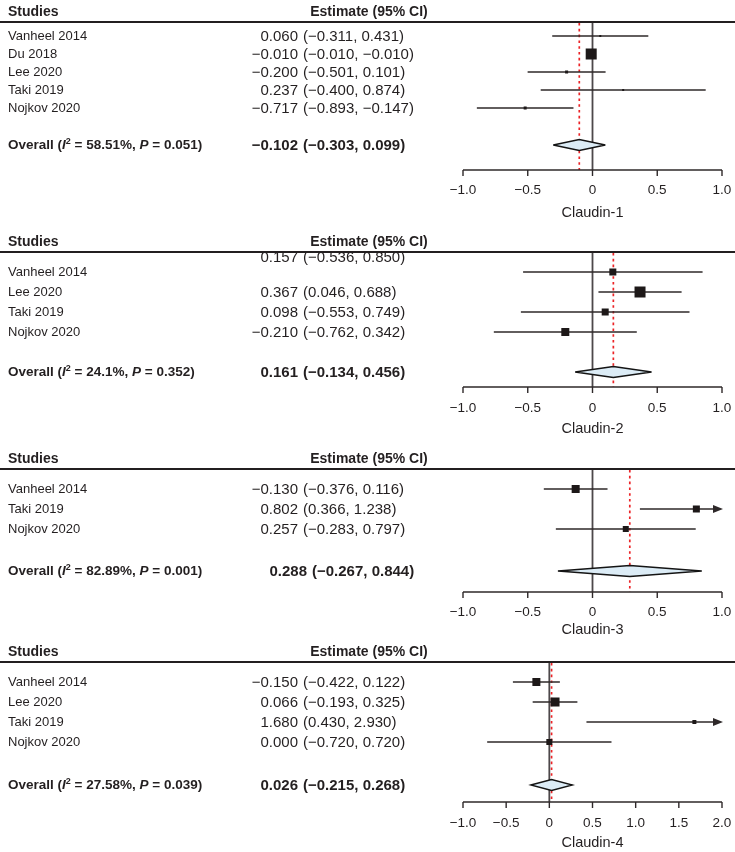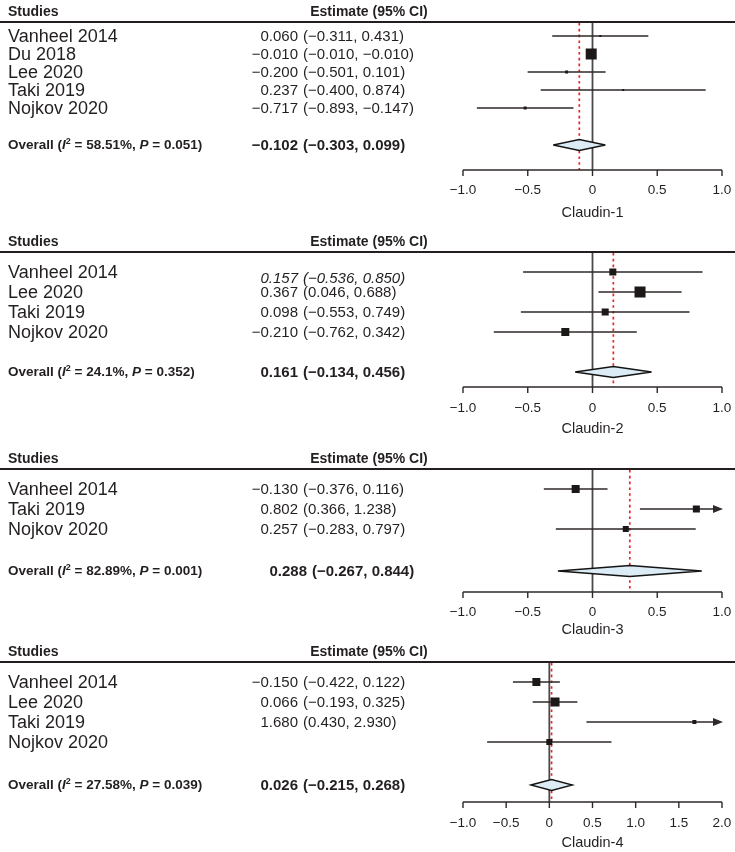--- a/index.html
+++ b/index.html
@@ -5,21 +5,21 @@
   html,body{margin:0;padding:0;}
   body{
     width:735px;height:852px;background:#ffffff;position:relative;overflow:hidden;
     font-family:"Liberation Sans", sans-serif;color:#231f20;
   }
   #figure{position:absolute;left:0;top:0;width:597px;height:852px;}
   .panel{position:absolute;left:0;width:735px;}
   .hdr-studies{position:absolute;left:8px;font-weight:bold;font-size:14px;white-space:nowrap;}
   .hdr-est{position:absolute;left:249px;width:240px;text-align:center;font-weight:bold;font-size:14px;white-space:nowrap;}
   .hrule{position:absolute;left:0;width:735px;height:2px;background:#231f20;}
-  .study-label{position:absolute;left:8px;font-size:18px;white-space:nowrap;line-height:18px;height:18px;}
+  .study-label{position:absolute;left:8px;font-size:13px;white-space:nowrap;line-height:18px;height:18px;}
   .est-row{position:absolute;left:200px;height:18px;line-height:18px;font-size:15px;white-space:nowrap;}
   .est-val{display:inline-block;width:98px;text-align:right;}
   .est-ci{margin-left:5px;}
   .overall-label{position:absolute;left:8px;font-weight:bold;font-size:13.5px;white-space:nowrap;line-height:18px;height:18px;}
   .overall-label .it{font-style:italic;}
   .overall-label sup{font-size:9px;line-height:0;}
   .bold{font-weight:bold;}
   svg.plot{position:absolute;left:0;top:0;}
   svg text{font-family:"Liberation Sans", sans-serif;}
 </style>
@@ -69,21 +69,21 @@
         <line x1="722" y1="170" x2="722" y2="176" stroke="#2e2829" stroke-width="1.4"></line>
         <text x="722" y="193.5" text-anchor="middle" font-size="13.5" fill="#231f20">1.0</text>
         <text x="592.5" y="217" text-anchor="middle" font-size="14.5" fill="#231f20">Claudin-1</text>
       </svg>
     </div>
     <div class="panel" style="top: 230px; height: 217px;">
       <div class="hdr-studies" style="top: 3px;">Studies</div>
       <div class="hdr-est" style="top: 3px;">Estimate (95% CI)</div>
       <div class="hrule" style="top: 21px;"></div>
       <div class="study-label" style="top: 33px;">Vanheel 2014</div>
-      <div class="est-row" style="top: 39px; font-style: italic;"><span class="est-val">0.157</span><span class="est-ci">(−0.536, 0.850)</span></div>
+      <div class="est-row" style="top: 18px;"><span class="est-val">0.157</span><span class="est-ci">(−0.536, 0.850)</span></div>
       <div class="study-label" style="top: 53px;">Lee 2020</div>
       <div class="est-row" style="top: 53px;"><span class="est-val">0.367</span><span class="est-ci">(0.046, 0.688)</span></div>
       <div class="study-label" style="top: 73px;">Taki 2019</div>
       <div class="est-row" style="top: 73px;"><span class="est-val">0.098</span><span class="est-ci">(−0.553, 0.749)</span></div>
       <div class="study-label" style="top: 93px;">Nojkov 2020</div>
       <div class="est-row" style="top: 93px;"><span class="est-val">−0.210</span><span class="est-ci">(−0.762, 0.342)</span></div>
       <div class="overall-label" style="top: 133px;"><span>Overall (</span><span class="it">I</span><sup>2</sup><span> = 24.1%, </span><span class="it">P</span><span> = 0.352)</span></div>
       <div class="est-row bold" style="top: 133px;"><span class="est-val">0.161</span><span class="est-ci">(−0.134, 0.456)</span></div>
       <svg class="plot" width="735" height="217" viewBox="0 0 735 217">
         <line x1="613.3495" y1="23" x2="613.3495" y2="157" stroke="#ec2326" stroke-width="1.7" stroke-dasharray="2.6 3.2"></line>
@@ -152,20 +152,21 @@
       <div class="hdr-studies" style="top: 3px;">Studies</div>
       <div class="hdr-est" style="top: 3px;">Estimate (95% CI)</div>
       <div class="hrule" style="top: 21px;"></div>
       <div class="study-label" style="top: 33px;">Vanheel 2014</div>
       <div class="est-row" style="top: 33px;"><span class="est-val">−0.150</span><span class="est-ci">(−0.422, 0.122)</span></div>
       <div class="study-label" style="top: 53px;">Lee 2020</div>
       <div class="est-row" style="top: 53px;"><span class="est-val">0.066</span><span class="est-ci">(−0.193, 0.325)</span></div>
       <div class="study-label" style="top: 73px;">Taki 2019</div>
       <div class="est-row" style="top: 73px;"><span class="est-val">1.680</span><span class="est-ci">(0.430, 2.930)</span></div>
       <div class="study-label" style="top: 93px;">Nojkov 2020</div>
+      <div class="est-row" style="top: 93px;"><span class="est-val">0.000</span><span class="est-ci">(−0.720, 0.720)</span></div>
       <div class="overall-label" style="top: 136px;"><span>Overall (</span><span class="it">I</span><sup>2</sup><span> = 27.58%, </span><span class="it">P</span><span> = 0.039)</span></div>
       <div class="est-row bold" style="top: 136px;"><span class="est-val">0.026</span><span class="est-ci">(−0.215, 0.268)</span></div>
       <svg class="plot" width="735" height="212" viewBox="0 0 735 212">
         <line x1="551.578" y1="23" x2="551.578" y2="162" stroke="#ec2326" stroke-width="1.7" stroke-dasharray="2.6 3.2"></line>
         <line x1="549.3333333333334" y1="23" x2="549.3333333333334" y2="162" stroke="#4c484a" stroke-width="1.8"></line>
         <line x1="512.9006666666667" y1="42" x2="559.866" y2="42" stroke="#2e2829" stroke-width="1.3"></line>
         <rect x="532.3833333333333" y="38" width="8" height="8" fill="#1d1818"></rect>
         <line x1="532.671" y1="62" x2="577.3916666666667" y2="62" stroke="#2e2829" stroke-width="1.3"></line>
         <rect x="550.5313333333334" y="57.5" width="9" height="9" fill="#1d1818"></rect>
         <line x1="586.4566666666667" y1="82" x2="713" y2="82" stroke="#2e2829" stroke-width="1.3"></line>

